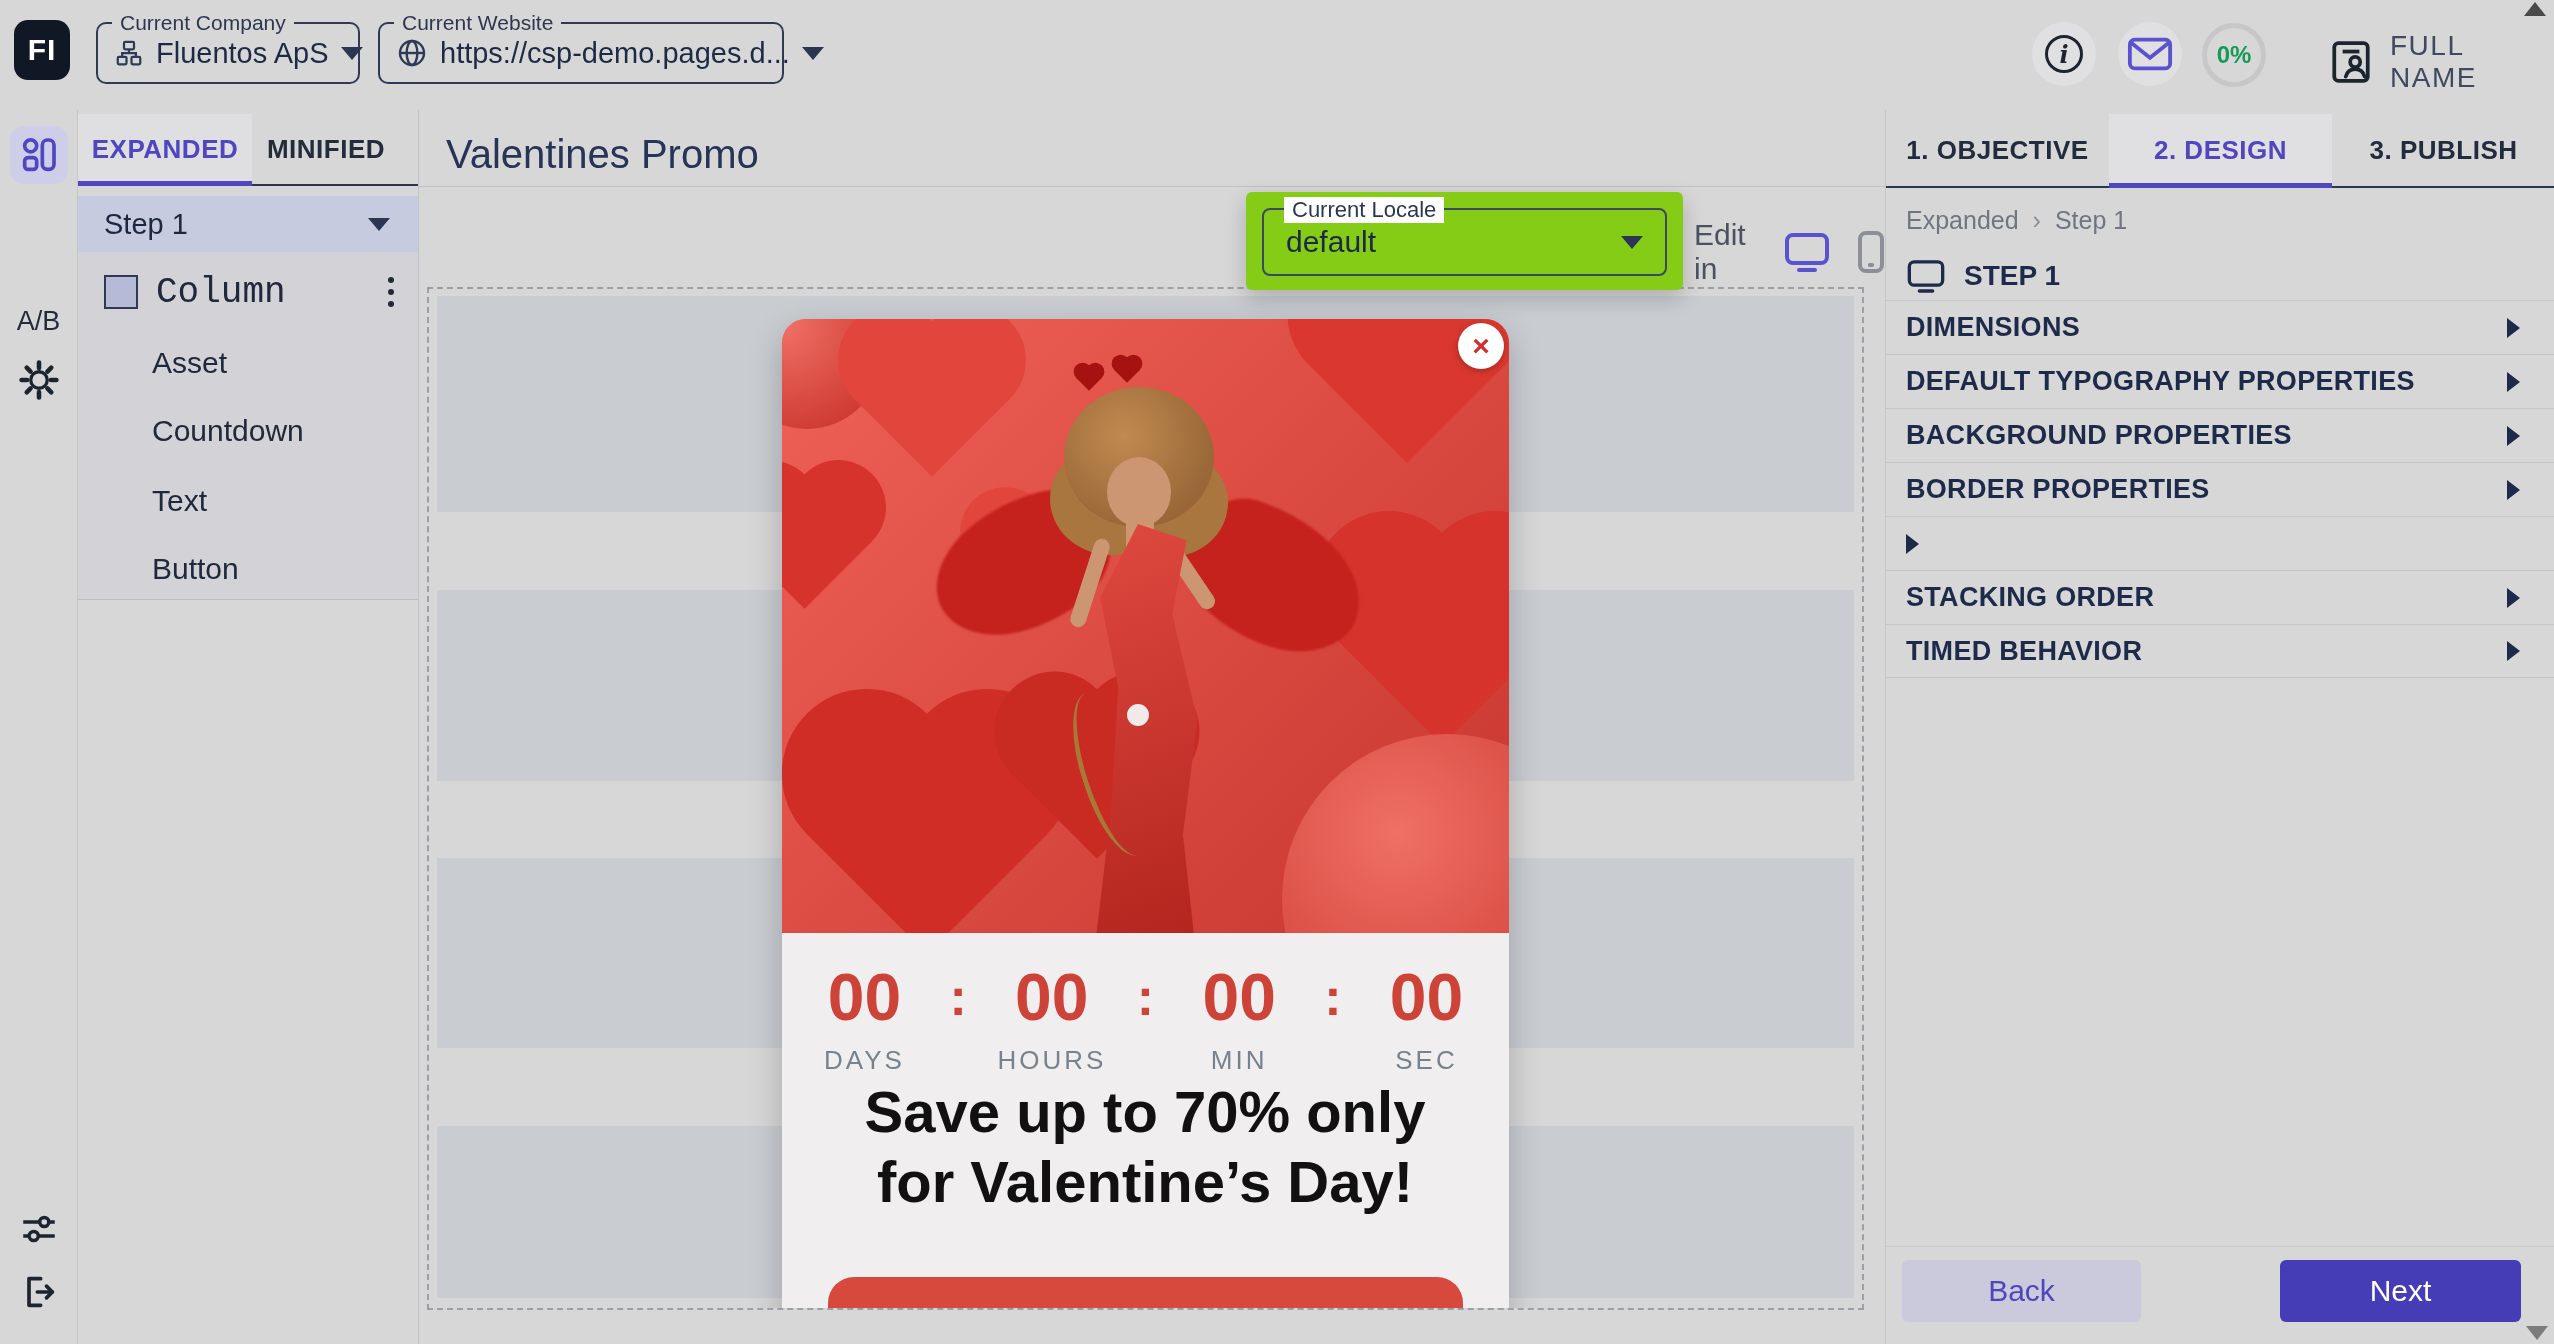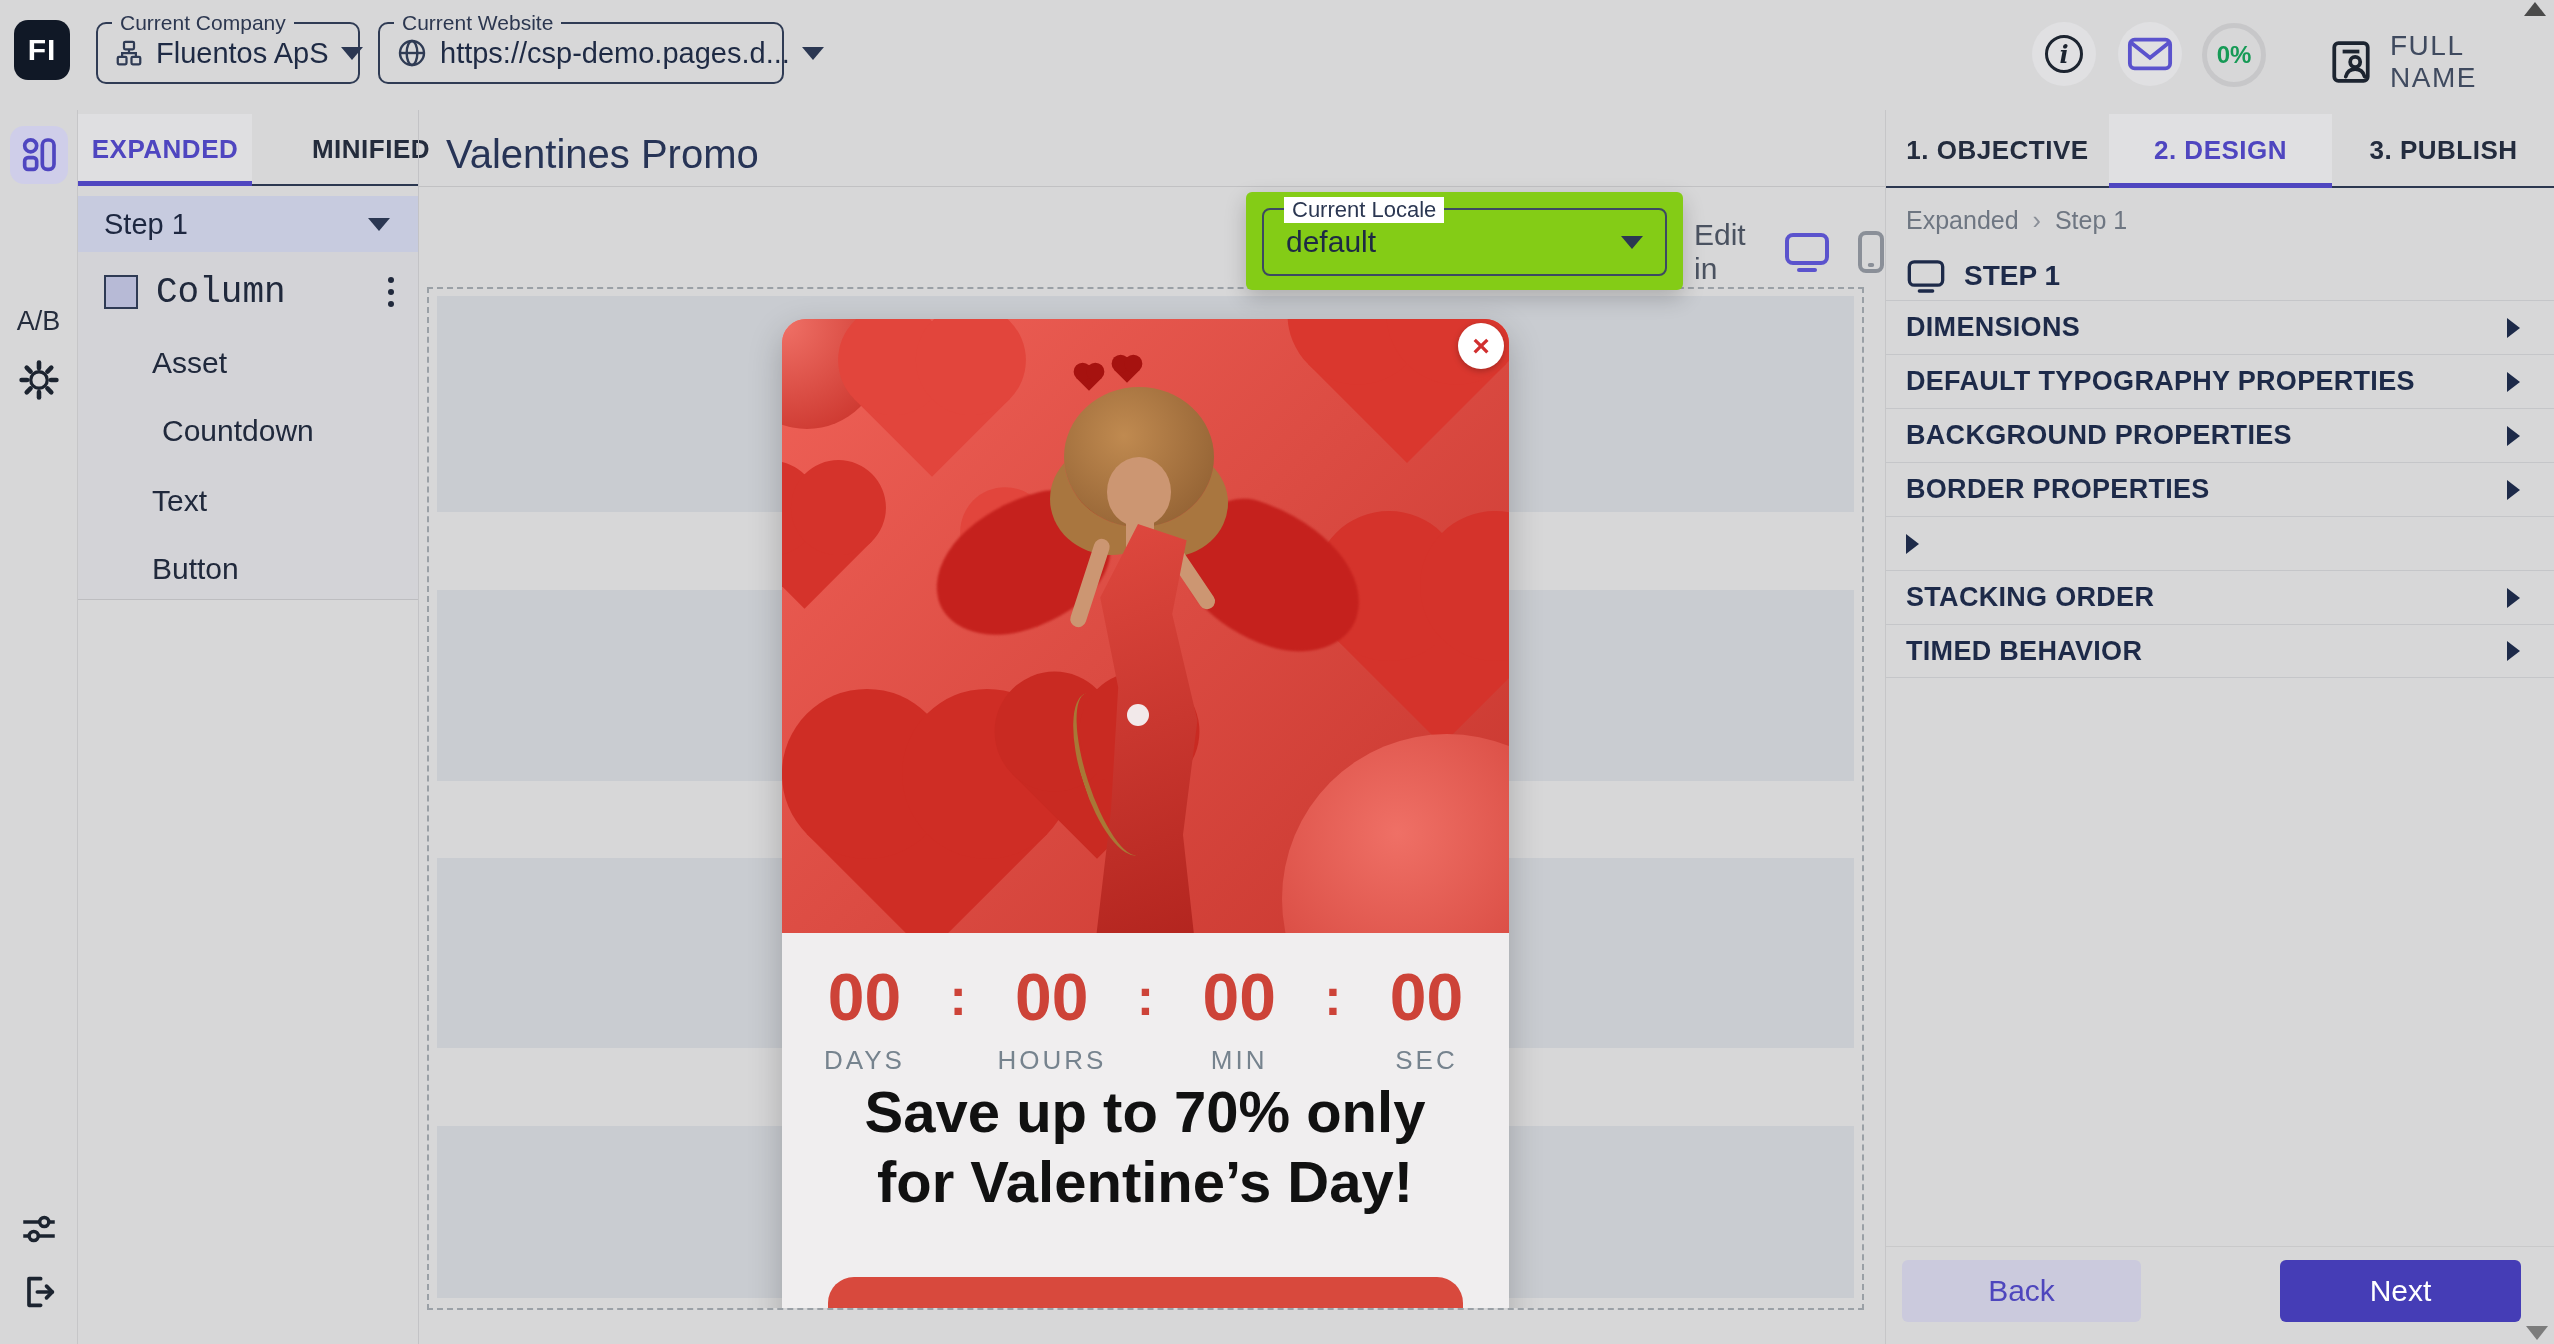--- a/index.html
+++ b/index.html
@@ -233,21 +233,21 @@
             <path d="M16.5 8.5L20 12l-3.5 3.5"></path>
         </svg>
       </span>
     </div>
   </div>
 
   <div class="abs lpanel">
     <div class="tab active" style="left:0; width:174px;">
       <span>EXPANDED</span>
     </div>
-    <div class="tab" style="left:186px; width:166px;justify-content:flex-end;">
+    <div class="tab" style="left:165px; width:166px;">
       <span>MINIFIED</span>
     </div>
     <div class="tabs-underline" style="left:0; right:0; top:70px;"></div>
     <div class="tab-accent" style="left:0; width:174px; top:67px;"></div>
 
     <div class="step-row">
       <span class="slabel">Step 1</span>
       <span class="caret-down"></span>
     </div>
 
@@ -255,21 +255,21 @@
       <div class="tree-root">
         <span class="col-swatch"></span>
         <span class="tree-label">Column</span>
         <span class="dots">
             <i></i>
             <i></i>
             <i></i>
           </span>
       </div>
       <div class="tree-child" style="top:94px;"><span>Asset</span></div>
-      <div class="tree-child" style="top:162px;margin-left:10px;"><span>Countdown</span></div>
+      <div class="tree-child" style="top:162px;"><span>Countdown</span></div>
       <div class="tree-child" style="top:232px;"><span>Text</span></div>
       <div class="tree-child" style="top:300px;"><span>Button</span></div>
     </div>
 
   </div>
   <div class="hairline-v" style="left:418px; top:110px;"></div>
 
   <div class="abs canvas">
     <div class="canvas-title">Valentines Promo</div>
     <div class="canvas-divider"></div>

